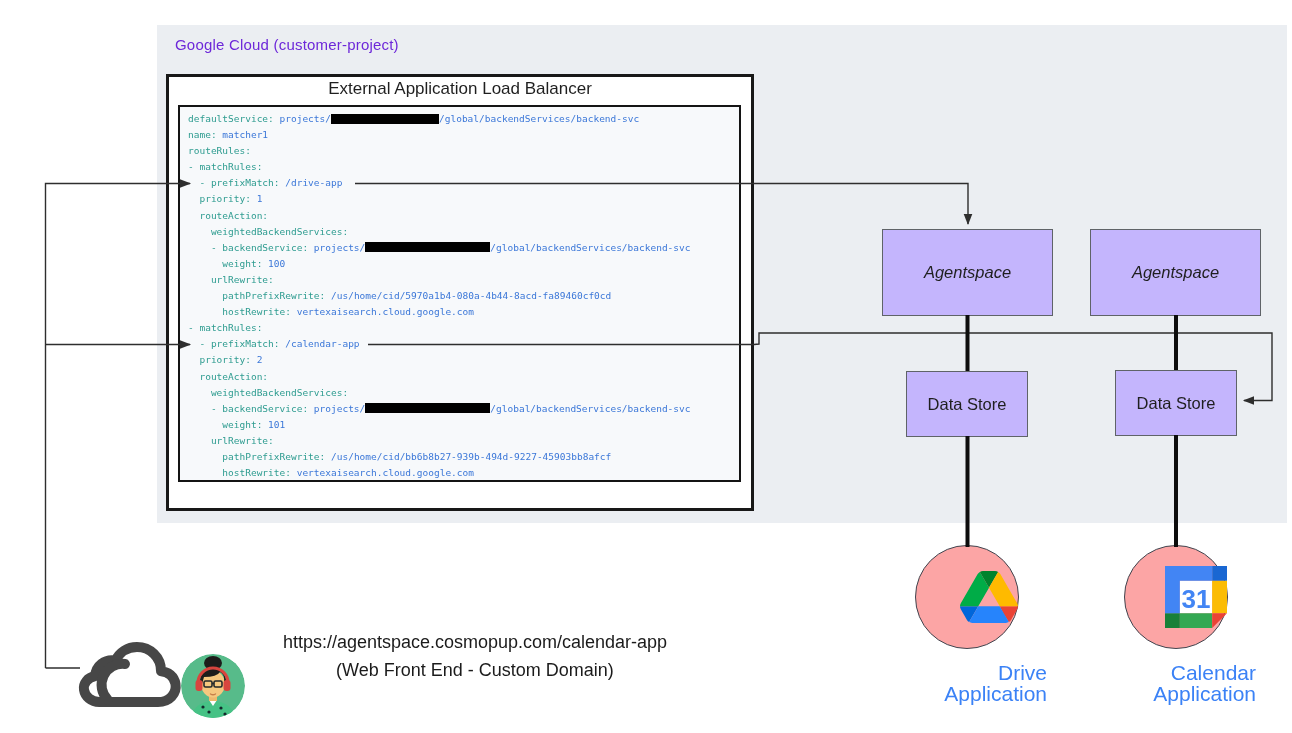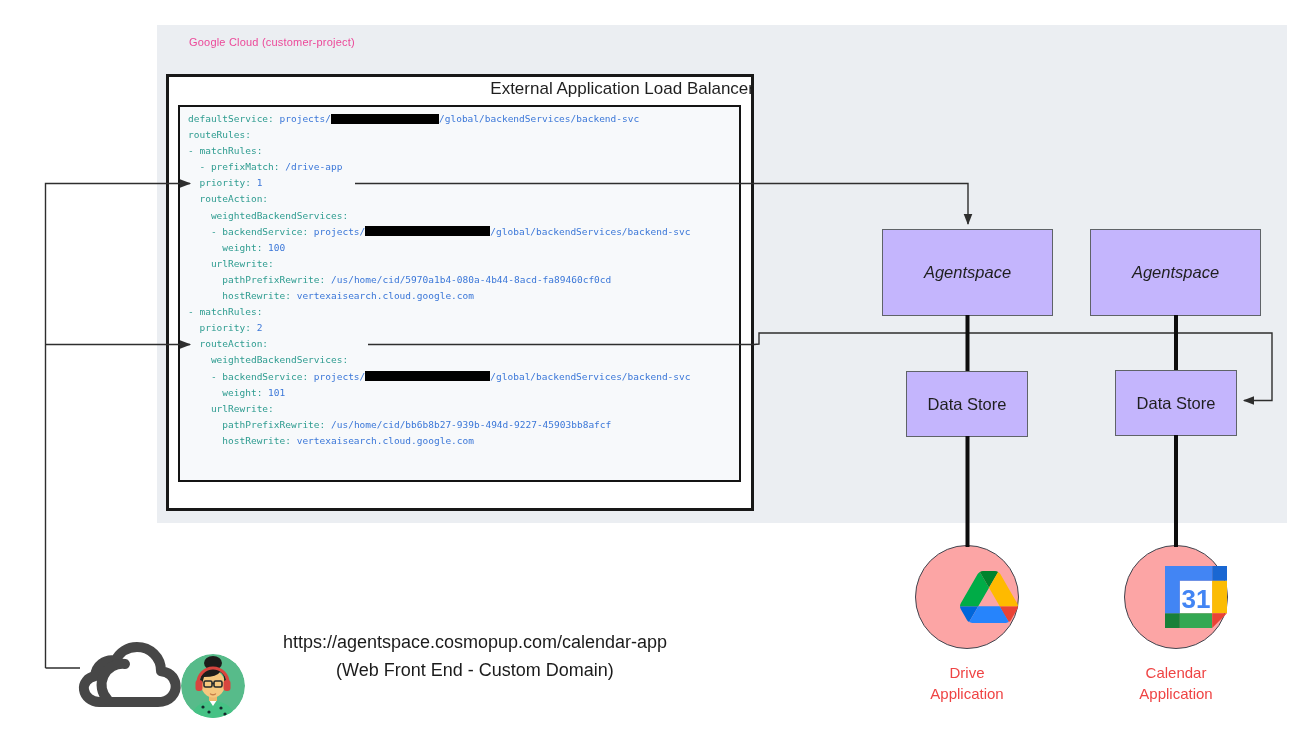--- a/index.html
+++ b/index.html
@@ -5,24 +5,24 @@
   html,body{margin:0;padding:0;}
   body{
     width:1292px;height:733px;position:relative;overflow:hidden;
     background:#ffffff;
     font-family:"Liberation Sans", sans-serif;
     color:#202124;
   }
   .abs{position:absolute;}
   
   .gcp-panel{left:157px;top:25px;width:1130px;height:498px;background:#ebeef2;}
-  .gcp-label{left:175px;top:36px;font-size:11px;color:#ec4899;letter-spacing:.2px;margin-left:14px;}
+  .gcp-label{left:175px;top:36px;font-size:15px;color:#6d28d9;letter-spacing:.2px;}
   
   .elb-box{left:166px;top:74px;width:588px;height:437px;background:#ffffff;border:3px solid #181818;box-sizing:border-box;}
-  .elb-title{left:166px;top:79px;width:588px;text-align:right;font-size:17px;color:#1f1f1f;}
+  .elb-title{left:166px;top:79px;width:588px;text-align:center;font-size:17px;color:#1f1f1f;}
   
   .code-box{
     left:178px;top:105px;width:563px;height:377px;box-sizing:border-box;
     background:#f7f9fb;border:2px solid #141414;
     padding:4px 0 0 8px;overflow:hidden;
   }
   .cl{white-space:pre;height:16.1px;line-height:16.1px;
       font-family:"DejaVu Sans Mono", monospace;font-size:9.5px;}
   .t-k{color:#2e9c90;}
   .t-v{color:#3b77d8;}
@@ -32,52 +32,54 @@
         display:flex;align-items:center;justify-content:center;font-size:16.5px;color:#1f1f1f;}
   .agentspace-1{left:882px;top:229px;width:171px;height:87px;font-style:italic;}
   .agentspace-2{left:1090px;top:229px;width:171px;height:87px;font-style:italic;}
   .datastore-1{left:906px;top:371px;width:122px;height:66px;}
   .datastore-2{left:1115px;top:370px;width:122px;height:66px;}
   
   .app-circle{width:104px;height:104px;border-radius:50%;background:#fca5a5;border:1.6px solid #40454f;
               box-sizing:border-box;display:flex;align-items:center;justify-content:flex-end;}
   .circle-1{left:915px;top:545px;}
   .circle-2{left:1124px;top:545px;}
-  .app-label{width:160px;text-align:center;font-size:15px;line-height:21px;color:#ef4444;}
+  .app-label{width:160px;text-align:right;font-size:21px;line-height:21px;color:#3b82f6;}
   .label-1{left:887px;top:662px;}
   .label-2{left:1096px;top:662px;}
   
   .urls{left:265px;top:628px;width:420px;text-align:center;font-size:18px;line-height:28px;color:#1b1b1b;}
   .cloud-wrap{left:68px;top:620px;width:132px;height:100px;}
   .avatar-wrap{left:181px;top:654px;width:64px;height:64px;}
   svg{display:block;}
   .overlay{left:0;top:0;width:1292px;height:733px;pointer-events:none;}
 </style>
 </head>
 <body>
 
 <div class="abs gcp-panel"></div>
 <div class="abs gcp-label">Google Cloud (customer-project)</div>
 
 <div class="abs elb-box"></div>
 <div class="abs elb-title">External Application Load Balancer</div>
 <div class="abs code-box">
     <div class="cl"><span class="t-k">defaultService:</span><span class="t-v"> projects/</span><span class="t-x" style="width: 108px;"></span><span class="t-v">/global/backendServices/backend-svc</span></div>
+    <div class="cl"><span class="t-k">name:</span><span class="t-v"> matcher1</span></div>
     <div class="cl"><span class="t-k">routeRules:</span></div>
     <div class="cl"><span class="t-k">- matchRules:</span></div>
     <div class="cl"><span class="t-k">  - prefixMatch:</span><span class="t-v"> /drive-app</span></div>
     <div class="cl"><span class="t-k">  priority:</span><span class="t-v"> 1</span></div>
     <div class="cl"><span class="t-k">  routeAction:</span></div>
     <div class="cl"><span class="t-k">    weightedBackendServices:</span></div>
     <div class="cl"><span class="t-k">    - backendService:</span><span class="t-v"> projects/</span><span class="t-x" style="width: 125px;"></span><span class="t-v">/global/backendServices/backend-svc</span></div>
     <div class="cl"><span class="t-k">      weight:</span><span class="t-v"> 100</span></div>
     <div class="cl"><span class="t-k">    urlRewrite:</span></div>
     <div class="cl"><span class="t-k">      pathPrefixRewrite:</span><span class="t-v"> /us/home/cid/5970a1b4-080a-4b44-8acd-fa89460cf0cd</span></div>
     <div class="cl"><span class="t-k">      hostRewrite:</span><span class="t-v"> vertexaisearch.cloud.google.com</span></div>
     <div class="cl"><span class="t-k">- matchRules:</span></div>
+    <div class="cl"><span class="t-k">  - prefixMatch:</span><span class="t-v"> /calendar-app</span></div>
     <div class="cl"><span class="t-k">  priority:</span><span class="t-v"> 2</span></div>
     <div class="cl"><span class="t-k">  routeAction:</span></div>
     <div class="cl"><span class="t-k">    weightedBackendServices:</span></div>
     <div class="cl"><span class="t-k">    - backendService:</span><span class="t-v"> projects/</span><span class="t-x" style="width: 125px;"></span><span class="t-v">/global/backendServices/backend-svc</span></div>
     <div class="cl"><span class="t-k">      weight:</span><span class="t-v"> 101</span></div>
     <div class="cl"><span class="t-k">    urlRewrite:</span></div>
     <div class="cl"><span class="t-k">      pathPrefixRewrite:</span><span class="t-v"> /us/home/cid/bb6b8b27-939b-494d-9227-45903bb8afcf</span></div>
     <div class="cl"><span class="t-k">      hostRewrite:</span><span class="t-v"> vertexaisearch.cloud.google.com</span></div>
   </div>
 

